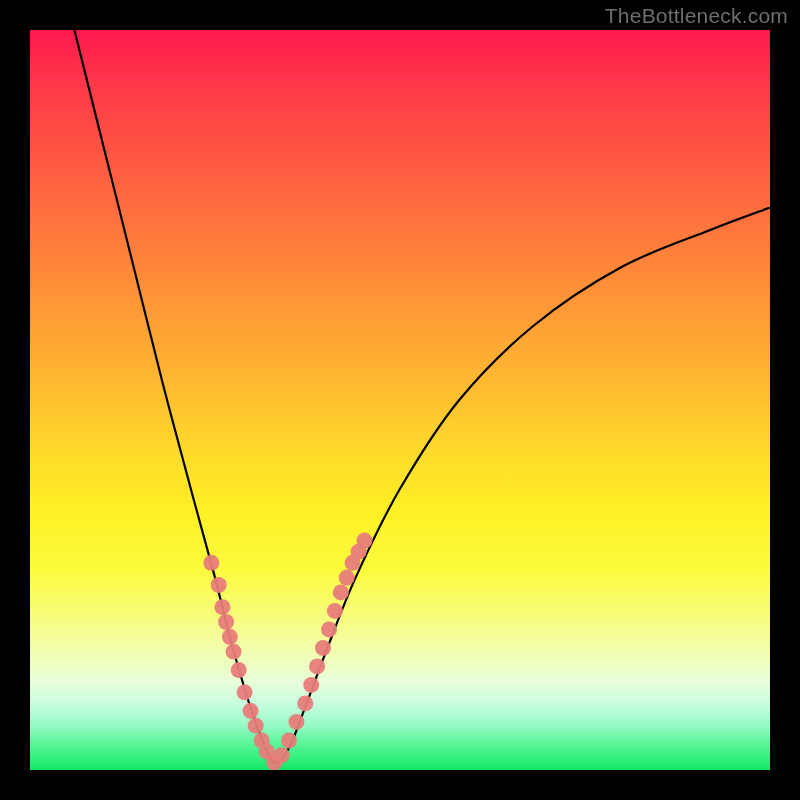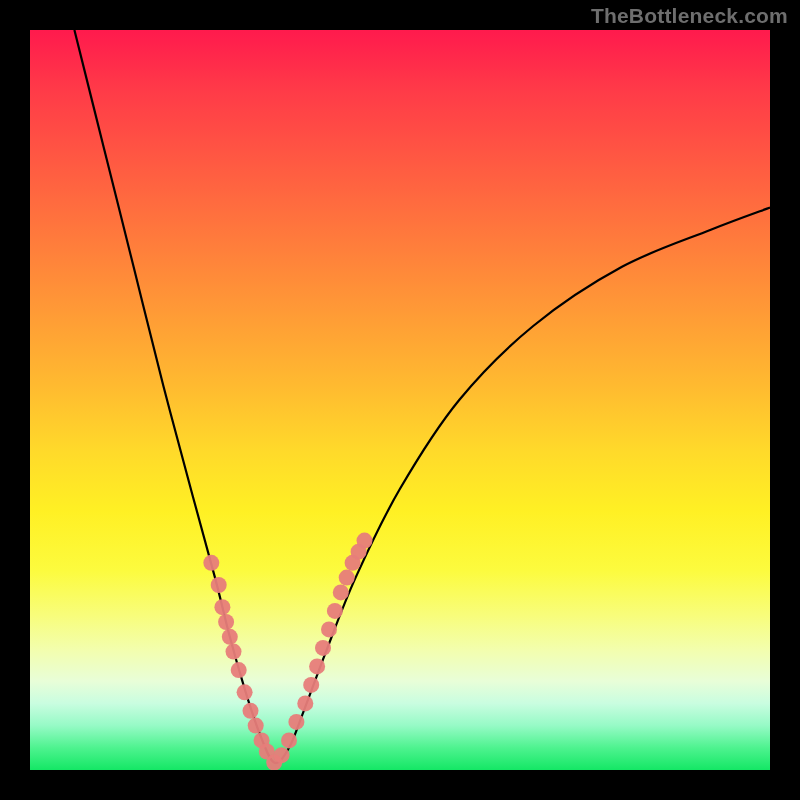--- a/index.html
+++ b/index.html
@@ -53,21 +53,21 @@
     inset: 0;
     width: 740px;
     height: 740px;
   }
   .watermark {
     position: absolute;
     top: 4px;
     right: 12px;
     color: #6e6e6e;
     font-size: 21px;
-    font-weight: 700;
+    font-weight: 400;
     letter-spacing: 0.2px;
   }
 </style>
 </head>
 <body>
 
 <div class="frame">
   <div class="watermark">TheBottleneck.com</div>
   <div class="plot-area">
     <div class="gradient"></div>

